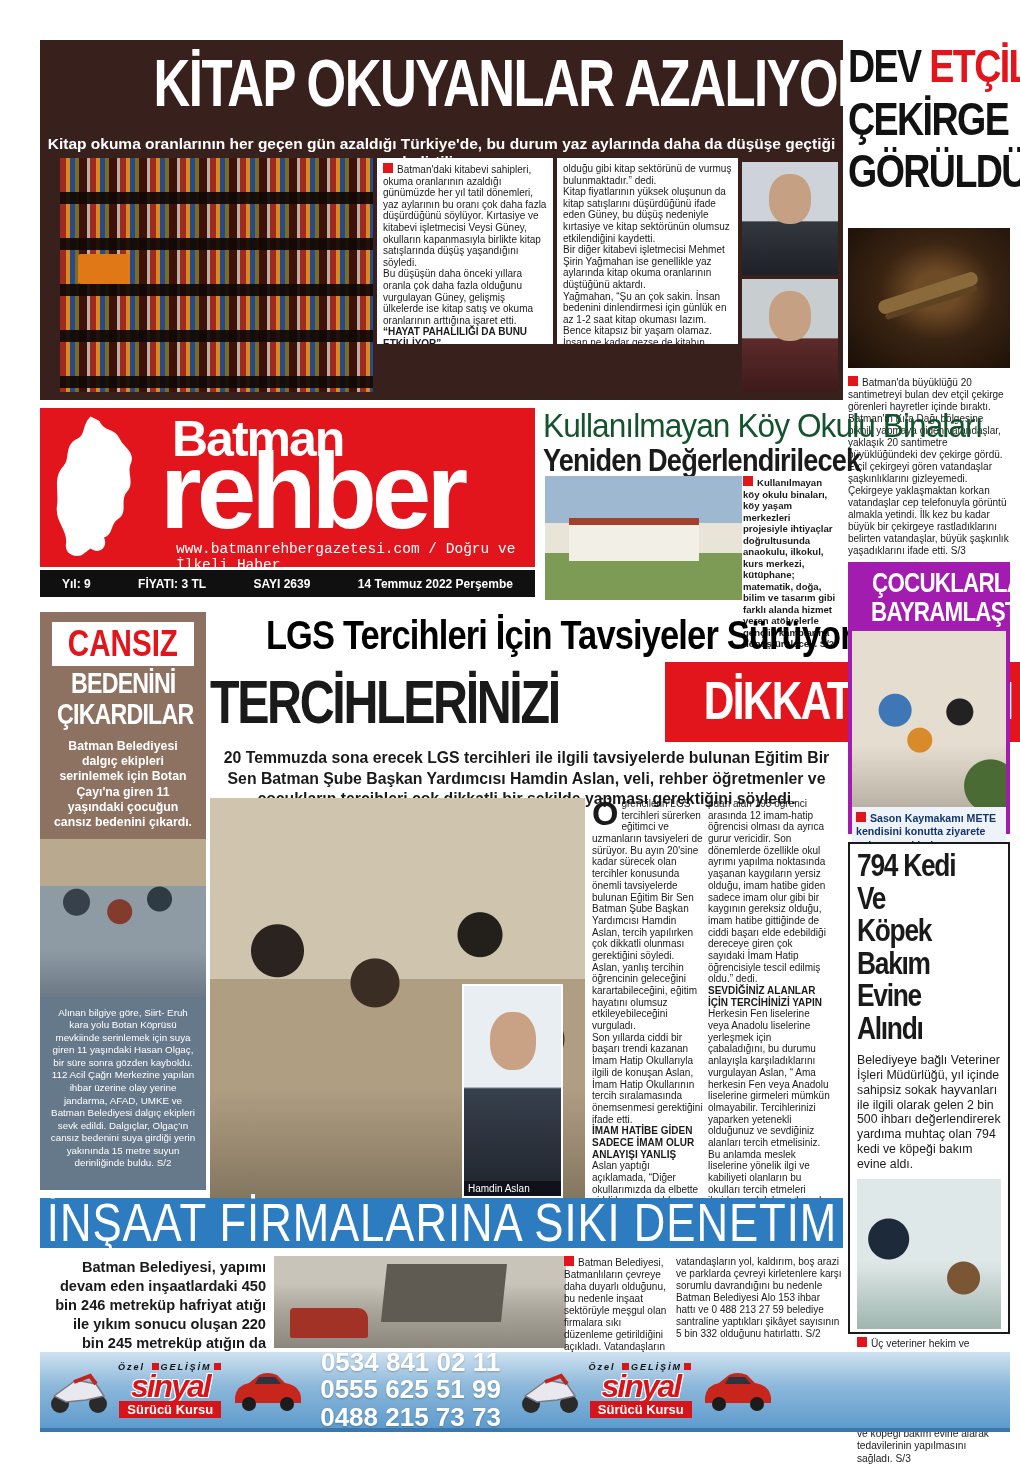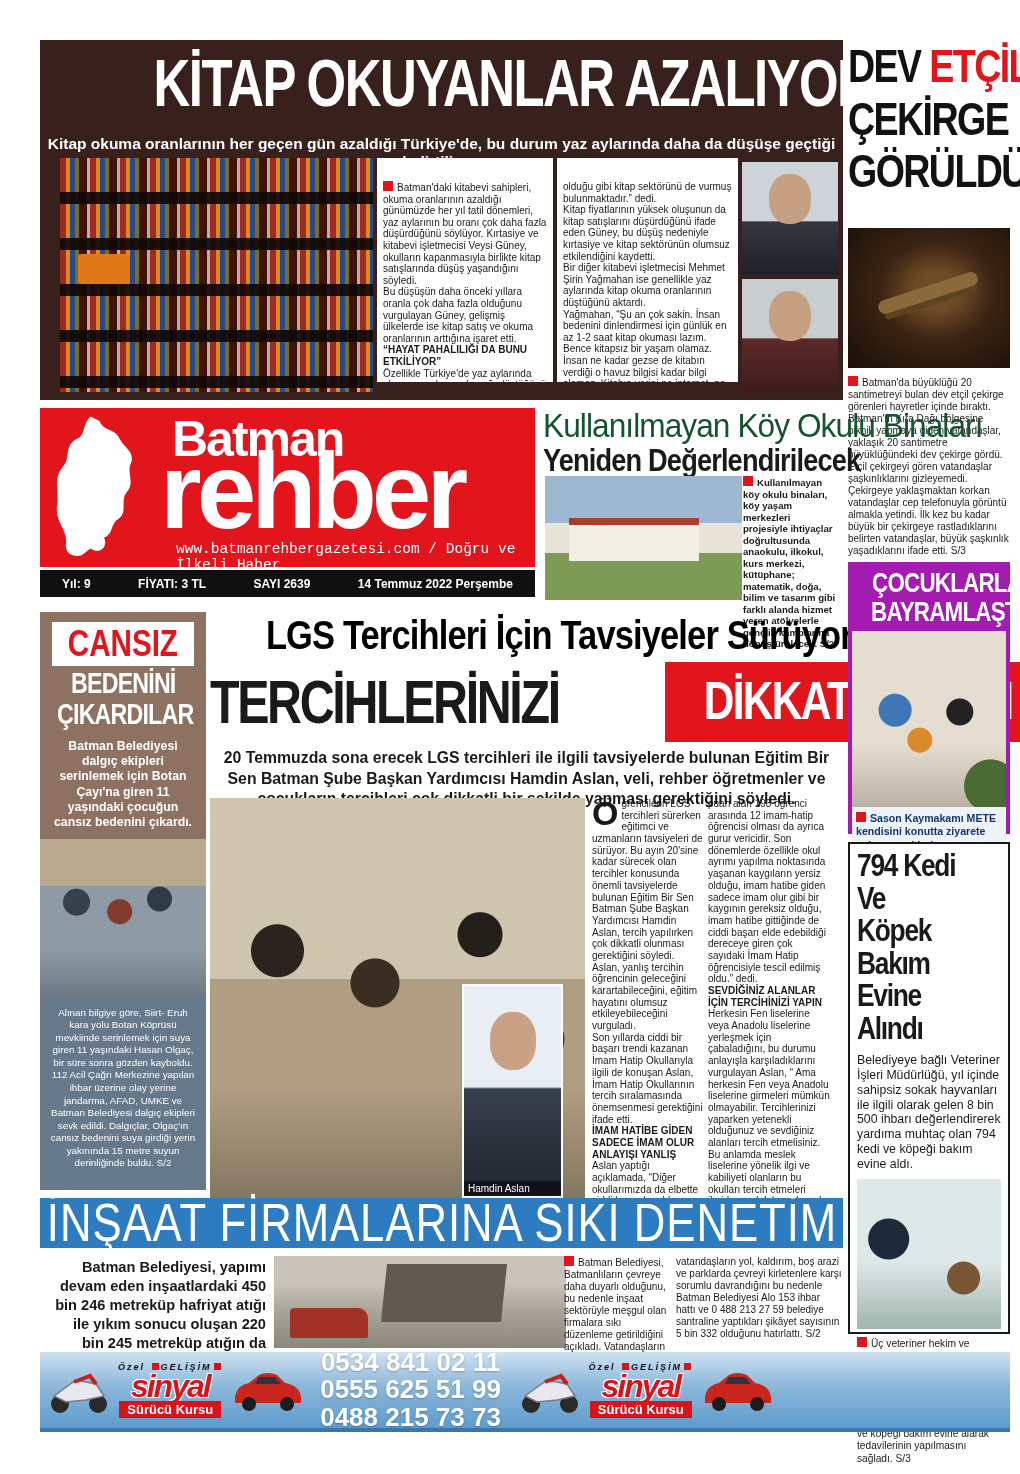--- a/index.html
+++ b/index.html
@@ -20,21 +20,21 @@
   .ts-head .cond{ transform:scaleX(.76); }
   .ts-sub { position:absolute; top:95px; left:0; width:100%; text-align:center; color:#fff;
             font-size:15.5px; font-weight:700; }
   .ph-bookstore { left:20px; top:118px; width:313px; height:234px;
     background:
       repeating-linear-gradient(180deg, rgba(16,8,5,0) 0 34px, rgba(16,8,5,.92) 34px 46px),
       repeating-linear-gradient(90deg,#a02a20 0 6px,#d88a20 6px 10px,#274a8a 10px 15px,#7a6c20 15px 19px,#40100a 19px 27px,#b8b0a0 27px 30px);
   }
   .ph-bookstore::after{ content:""; position:absolute; left:18px; top:96px; width:52px; height:30px;
     background:#e07818; border-radius:3px; }
-  .ts-col { position:absolute; top:118px; height:224px; background:#fff; padding:23px 6px;
+  .ts-col { position:absolute; top:118px; height:186px; background:#fff; padding:5px 6px;
             font-size:10px; line-height:1.16; overflow:hidden; }
   .ts-col1 { left:337px; width:176px; }
   .ts-col2 { left:517px; width:181px; }
   .bsub { font-weight:800; }
   .ph-port1 { left:702px; top:122px; width:96px; height:113px;
     background:linear-gradient(180deg,#cdd3d8 0 52%,#33373e 53%,#1e2127 100%); }
   .ph-port2 { left:702px; top:239px; width:96px; height:113px;
     background:linear-gradient(180deg,#c8cdd0 0 52%,#5d2a2a 53%,#3e1b1b 100%); }
   .ph-port1::before,.ph-port2::before { content:""; position:absolute; left:50%; top:12px;
     transform:translateX(-50%); width:42px; height:50px; border-radius:45%; background:#c6a083; }
@@ -277,21 +277,21 @@
     <div class="photo ph-bayram"></div>
     <div class="by-cap">
       <span class="bullet"></span><span>Sason Kaymakamı METE kendisini konutta ziyarete gelen çocuklarla bayramlaştı. S/3</span>
     </div>
   </aside>
 
   <aside class="abs animal">
     <div class="an-head pre"><span class="condL pre">794 Kedi Ve
 Köpek Bakım
 Evine Alındı</span></div>
-    <p class="an-intro">Belediyeye bağlı Veteriner İşleri Müdürlüğü, yıl içinde sahipsiz sokak hayvanları ile ilgili olarak gelen 8 bin 500 ihbarı değerlendirerek yardıma muhtaç olan 794 kedi ve köpeği bakım evine aldı.</p>
+    <p class="an-intro">Belediyeye bağlı Veteriner İşleri Müdürlüğü, yıl içinde sahipsiz sokak hayvanları ile ilgili olarak gelen 2 bin 500 ihbarı değerlendirerek yardıma muhtaç olan 794 kedi ve köpeği bakım evine aldı.</p>
     <div class="photo ph-vet"></div>
     <p class="an-cap">
       <span class="bullet"></span><span>Üç veteriner hekim ve teknikerle çalışmalarını yürüten Veteriner İşleri Müdürlüğü, yıl içinde sahipsiz sokak hayvanları ile ilgili olarak gelen 2 bin 500 ihbarı değerlendirerek yardıma muhtaç olan 794 kedi ve köpeği bakım evine alarak tedavilerinin yapılmasını sağladı. S/3</span>
     </p>
   </aside>
 
   <section class="abs constr">
     <div class="co-bar">
         <span>İNŞAAT FİRMALARINA SIKI DENETİM</span>
       </div>

